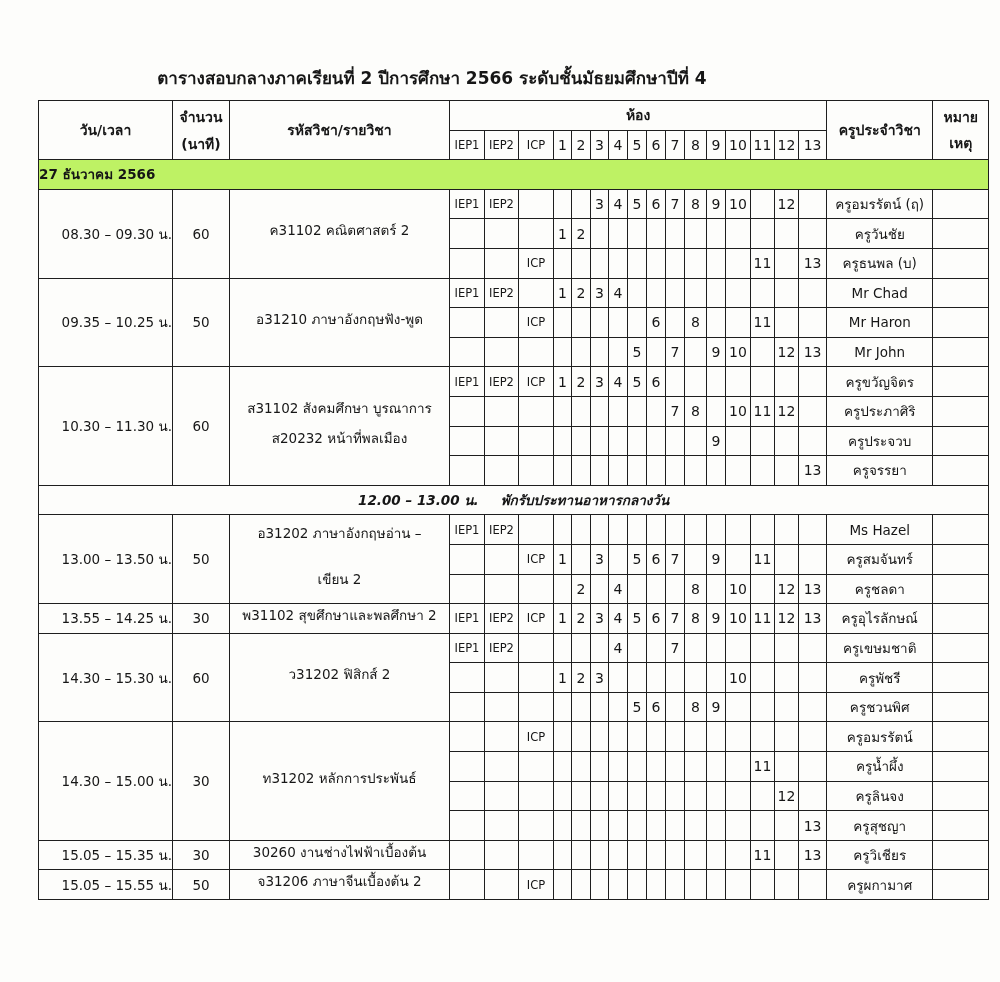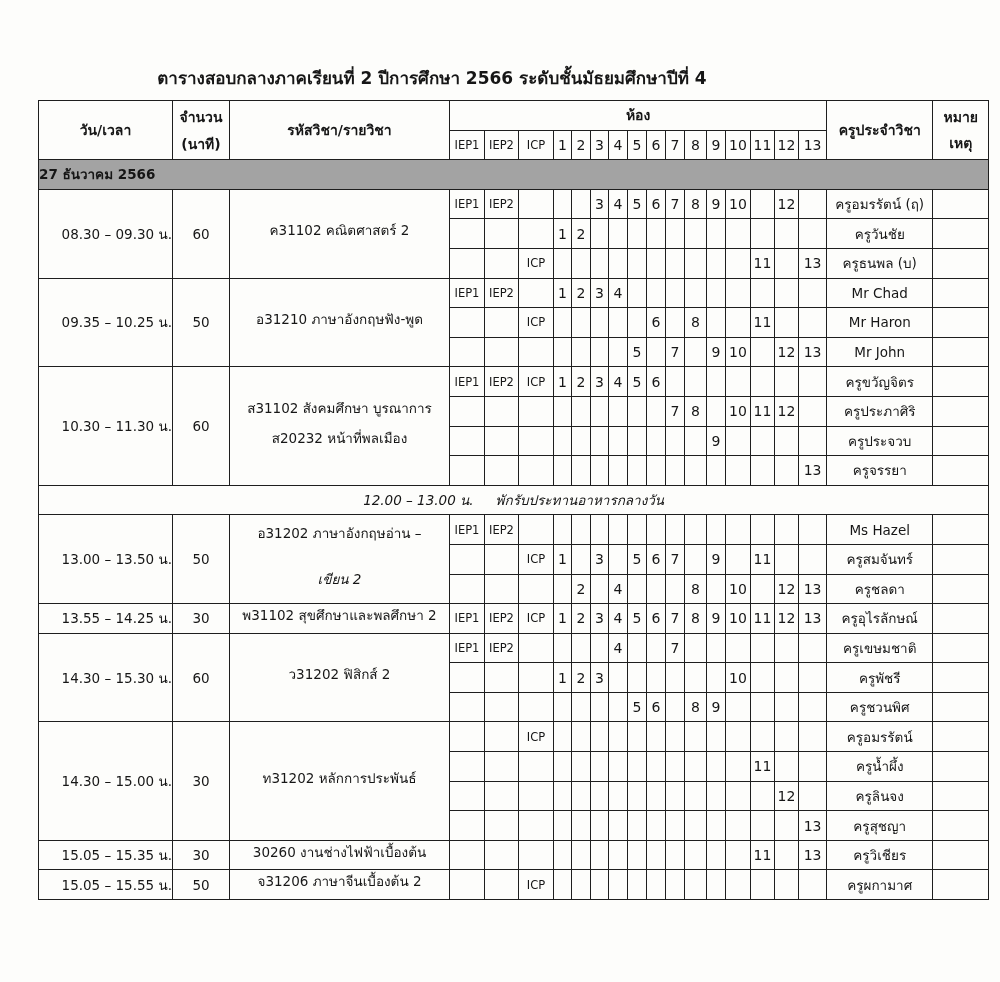--- a/index.html
+++ b/index.html
@@ -24,22 +24,22 @@
   th { font-weight: bold; font-size: 14px; }
   th.room-h { font-size: 11.5px; font-weight: normal; }
   th.num-h { font-size: 14px; font-weight: normal; }
   td.time { text-align: right; vertical-align: top; padding-top: 6px; font-size: 13.5px; }
   td.dur { text-align: center; vertical-align: top; padding-top: 6px; }
   td.subj { text-align: center; vertical-align: top; padding: 6px 0 0 8px; line-height: 30px; margin-top:-6px; white-space: normal; }
   td.subj div { line-height: 30px; margin-top: -7px; }
   td.rc { text-align: center; font-size: 11.5px; }
   td.nc { text-align: center; font-size: 14px; }
   td.teacher { text-align: center; padding-left: 8px; font-size: 13.5px; }
-  td.date { background: #a3a3a3; font-weight: bold; text-align: left; padding-left: 8px; font-size: 13.5px; }
-  td.brk { text-align: center; font-style: italic; font-size: 13.5px; }
+  td.date { background: #bef264; font-weight: bold; text-align: left; padding-left: 8px; font-size: 13.5px; }
+  td.brk { text-align: center; font-style: italic; font-size: 13.5px; font-weight: bold; }
   td.brk span.gap { display: inline-block; width: 22px; }
 </style>
 </head>
 <body>
 
 <div class="title">ตารางสอบกลางภาคเรียนที่ 2 ปีการศึกษา 2566 ระดับชั้นมัธยมศึกษาปีที่ 4</div>
 
 <table class="sched">
   <colgroup>
     <col style="width:134px">
@@ -319,21 +319,21 @@
         <td></td>
       </tr>
       <tr>
         <td colspan="21" class="brk"><span>12.00 – 13.00 น.</span><span class="gap"></span><span>พักรับประทานอาหารกลางวัน</span></td>
       </tr>
       <tr>
         <td class="time" rowspan="3">13.00 – 13.50 น.</td>
         <td class="dur" rowspan="3">50</td>
         <td class="subj" rowspan="3">
           <div>อ31202 ภาษาอังกฤษอ่าน –</div>
-          <div style="margin-top: 16px; font-style: italic;">เขียน 2</div>
+          <div style="margin-top: 16px;">เขียน 2</div>
         </td>
         <td class="rc">IEP1</td>
         <td class="rc">IEP2</td>
         <td class="rc"></td>
         <td class="nc"></td>
         <td class="nc"></td>
         <td class="nc"></td>
         <td class="nc"></td>
         <td class="nc"></td>
         <td class="nc"></td>

